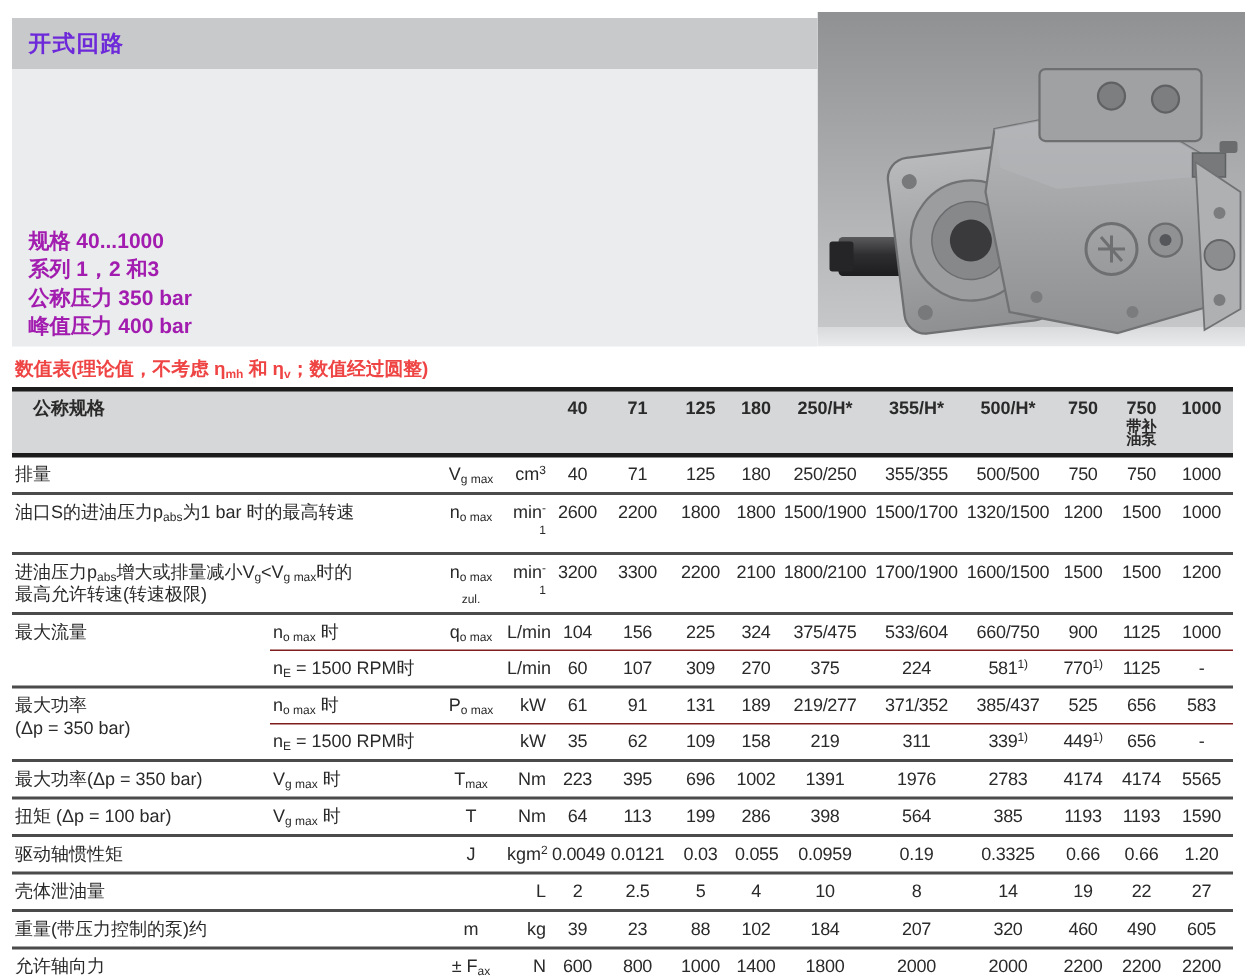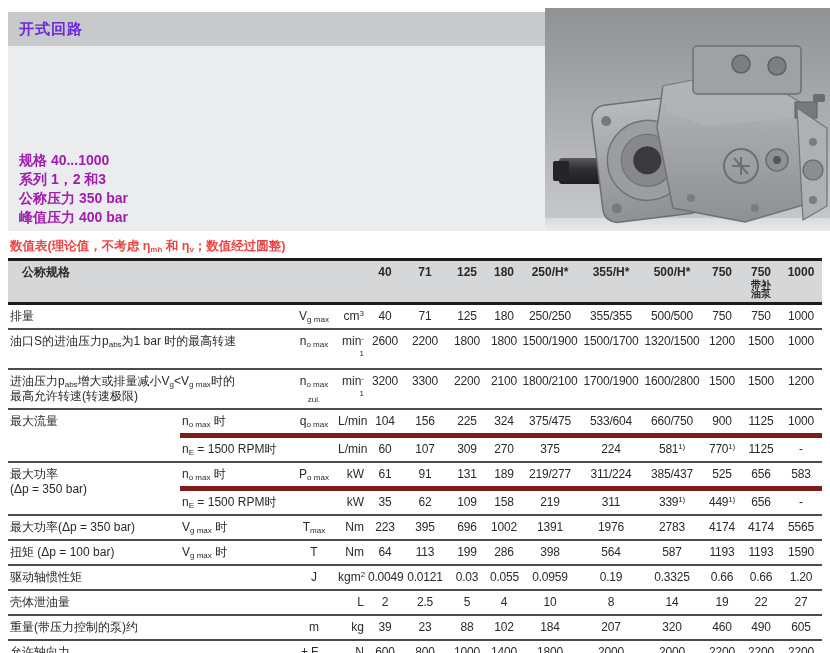--- a/index.html
+++ b/index.html
@@ -31,21 +31,21 @@
     font-weight:700;font-size:12.5px;color:#1a1a1a;padding-top:5px;padding-bottom:16px;}
   thead th.h-lbl{text-align:left;padding-left:14px;}
   thead th.h-col{text-align:center;}
   .note{font-size:10px;line-height:8.5px;font-weight:700;white-space:pre-line;margin-top:1px;}
   td.lbl{text-align:left;padding-left:3px;white-space:pre-line;margin-top:41px;}
   td.sub{text-align:left;}
   td.sym{text-align:center;}
   td.unit{text-align:right;}
   td.val{text-align:center;font-size:11.5px;letter-spacing:-0.2px;}
   td.sf{border-bottom:2px solid #4b4b4b;}
-  td.sp{border-bottom:5px solid #7f1d1d;}
+  td.sp{border-bottom:1px solid #7f1d1d;}
   sub{font-size:8px;vertical-align:-2px;line-height:0;}
   sup{font-size:8px;vertical-align:4px;line-height:0;}
 </style>
 </head>
 <body>
 
 <div class="page">
 
   <div class="header-bar">
     <span class="t">开式回路</span>
@@ -191,21 +191,21 @@
         <tr>
           <td class="lbl sf" colspan="2">进油压力p<sub>abs</sub>增大或排量减小V<sub>g</sub>&lt;V<sub>g max</sub>时的<br>最高允许转速(转速极限)</td>
           <td class="sym sf">n<sub>o max zul.</sub></td>
           <td class="unit sf">min<sup>-1</sup></td>
           <td class="val sf">3200</td>
           <td class="val sf">3300</td>
           <td class="val sf">2200</td>
           <td class="val sf">2100</td>
           <td class="val sf">1800/2100</td>
           <td class="val sf">1700/1900</td>
-          <td class="val sf">1600/2800</td>
+          <td class="val sf">1600/1500</td>
           <td class="val sf">1500</td>
           <td class="val sf">1500</td>
           <td class="val sf">1200</td>
         </tr>
         <tr>
           <td class="lbl sf" rowspan="2">最大流量</td>
           <td class="sub sp">n<sub>o max</sub> 时</td>
           <td class="sym sp">q<sub>o max</sub></td>
           <td class="unit sp">L/min</td>
           <td class="val sp">104</td>
@@ -237,21 +237,21 @@
         <tr>
           <td class="lbl sf" rowspan="2">最大功率<br>(Δp = 350 bar)</td>
           <td class="sub sp">n<sub>o max</sub> 时</td>
           <td class="sym sp">P<sub>o max</sub></td>
           <td class="unit sp">kW</td>
           <td class="val sp">61</td>
           <td class="val sp">91</td>
           <td class="val sp">131</td>
           <td class="val sp">189</td>
           <td class="val sp">219/277</td>
-          <td class="val sp">311/224</td>
+          <td class="val sp">371/352</td>
           <td class="val sp">385/437</td>
           <td class="val sp">525</td>
           <td class="val sp">656</td>
           <td class="val sp">583</td>
         </tr>
         <tr>
           <td class="sub sf">n<sub>E</sub> = 1500 RPM时</td>
           <td class="sym sf"></td>
           <td class="unit sf">kW</td>
           <td class="val sf">35</td>
@@ -285,21 +285,21 @@
           <td class="lbl sf">扭矩 (Δp = 100 bar)</td>
           <td class="sub sf">V<sub>g max</sub> 时</td>
           <td class="sym sf">T</td>
           <td class="unit sf">Nm</td>
           <td class="val sf">64</td>
           <td class="val sf">113</td>
           <td class="val sf">199</td>
           <td class="val sf">286</td>
           <td class="val sf">398</td>
           <td class="val sf">564</td>
-          <td class="val sf">587</td>
+          <td class="val sf">385</td>
           <td class="val sf">1193</td>
           <td class="val sf">1193</td>
           <td class="val sf">1590</td>
         </tr>
         <tr>
           <td class="lbl sf" colspan="2">驱动轴惯性矩</td>
           <td class="sym sf">J</td>
           <td class="unit sf">kgm<sup>2</sup></td>
           <td class="val sf">0.0049</td>
           <td class="val sf">0.0121</td>

